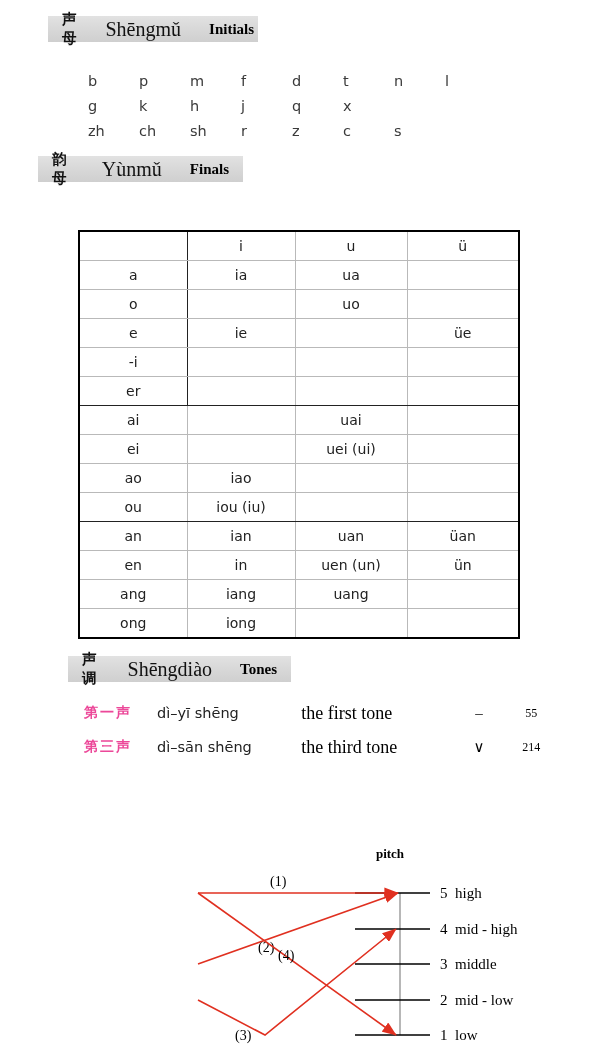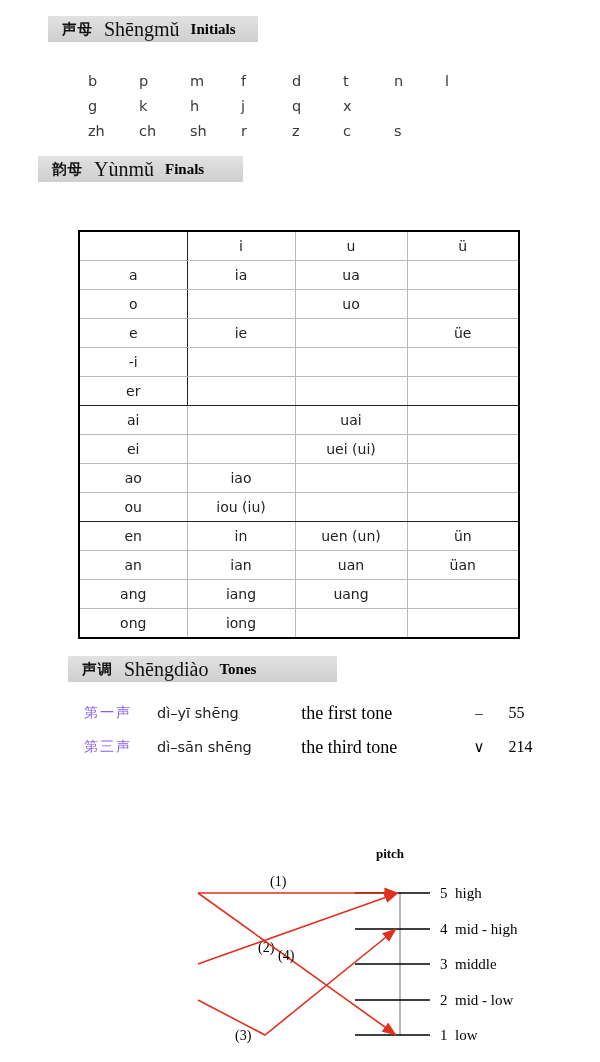--- a/index.html
+++ b/index.html
@@ -15,21 +15,21 @@
     position: relative;
     overflow: hidden;
   }
 
   
   .section-bar {
     position: absolute;
     background: linear-gradient(to bottom, #e2e2e2 0%, #d9d9d9 45%, #cfcfcf 100%);
     display: flex;
     align-items: center;
-    gap: 11px;
+    gap: 28px;
     padding: 0 14px;
     box-sizing: border-box;
     height: 26px;
   }
   .bar-han {
     font-family: "DejaVu Sans", sans-serif;
     font-size: 14.5px;
     font-weight: bold;
     color: #111;
     letter-spacing: 1px;
@@ -109,22 +109,23 @@
   }
   .tone-row {
     display: flex;
     align-items: center;
     height: 34px;
   }
   .tone-han {
     width: 74px;
     font-family: "DejaVu Serif", serif;
     font-size: 14px;
-    color: #8b5cf6;
+    color: #ec4899;
     letter-spacing: 2px;
+    font-weight: bold;
   }
   .tone-pinyin {
     width: 138px;
     font-family: "DejaVu Sans", sans-serif;
     font-size: 14.5px;
     color: #222;
   }
   .tone-en {
     width: 150px;
     font-family: "Liberation Serif", serif;
@@ -134,23 +135,23 @@
   }
   .tone-mark {
     width: 60px;
     text-align: center;
     font-family: "Liberation Serif", serif;
     font-size: 15px;
     color: #000;
   }
   .tone-num {
     width: 46px;
-    text-align: left;
-    font-family: "Liberation Serif", serif;
-    font-size: 16px;
+    text-align: center;
+    font-family: "Liberation Serif", serif;
+    font-size: 12px;
     color: #000;
   }
 
   
   #pitch-diagram {
     position: absolute;
     left: 0px;
     top: 840px;
     width: 600px;
     height: 220px;
@@ -288,47 +289,47 @@
         <td></td>
         <td></td>
       </tr>
       <tr class="thick-bottom">
         <td>ou</td>
         <td>iou (iu)</td>
         <td></td>
         <td></td>
       </tr>
       <tr>
+        <td>an</td>
+        <td>ian</td>
+        <td>uan</td>
+        <td>üan</td>
+      </tr>
+      <tr>
         <td>en</td>
         <td>in</td>
         <td>uen (un)</td>
         <td>ün</td>
       </tr>
       <tr>
-        <td>an</td>
-        <td>ian</td>
-        <td>uan</td>
-        <td>üan</td>
-      </tr>
-      <tr>
         <td>ang</td>
         <td>iang</td>
         <td>uang</td>
         <td></td>
       </tr>
       <tr class="row-last">
         <td>ong</td>
         <td>iong</td>
         <td></td>
         <td></td>
       </tr>
     </tbody>
 </table>
 
-<div class="section-bar" id="bar-tones" style="left:68px; top:656px; width:269px;text-align:center;">
+<div class="section-bar" id="bar-tones" style="left:68px; top:656px; width:223px;">
   <span class="bar-han">声调</span>
   <span class="bar-pinyin">Shēngdiào</span>
   <span class="bar-en">Tones</span>
 </div>
 
 <div id="tones-list">
     <div class="tone-row">
       <div class="tone-han">第一声</div>
       <div class="tone-pinyin">dì–yī shēng</div>
       <div class="tone-en">the first tone</div>

